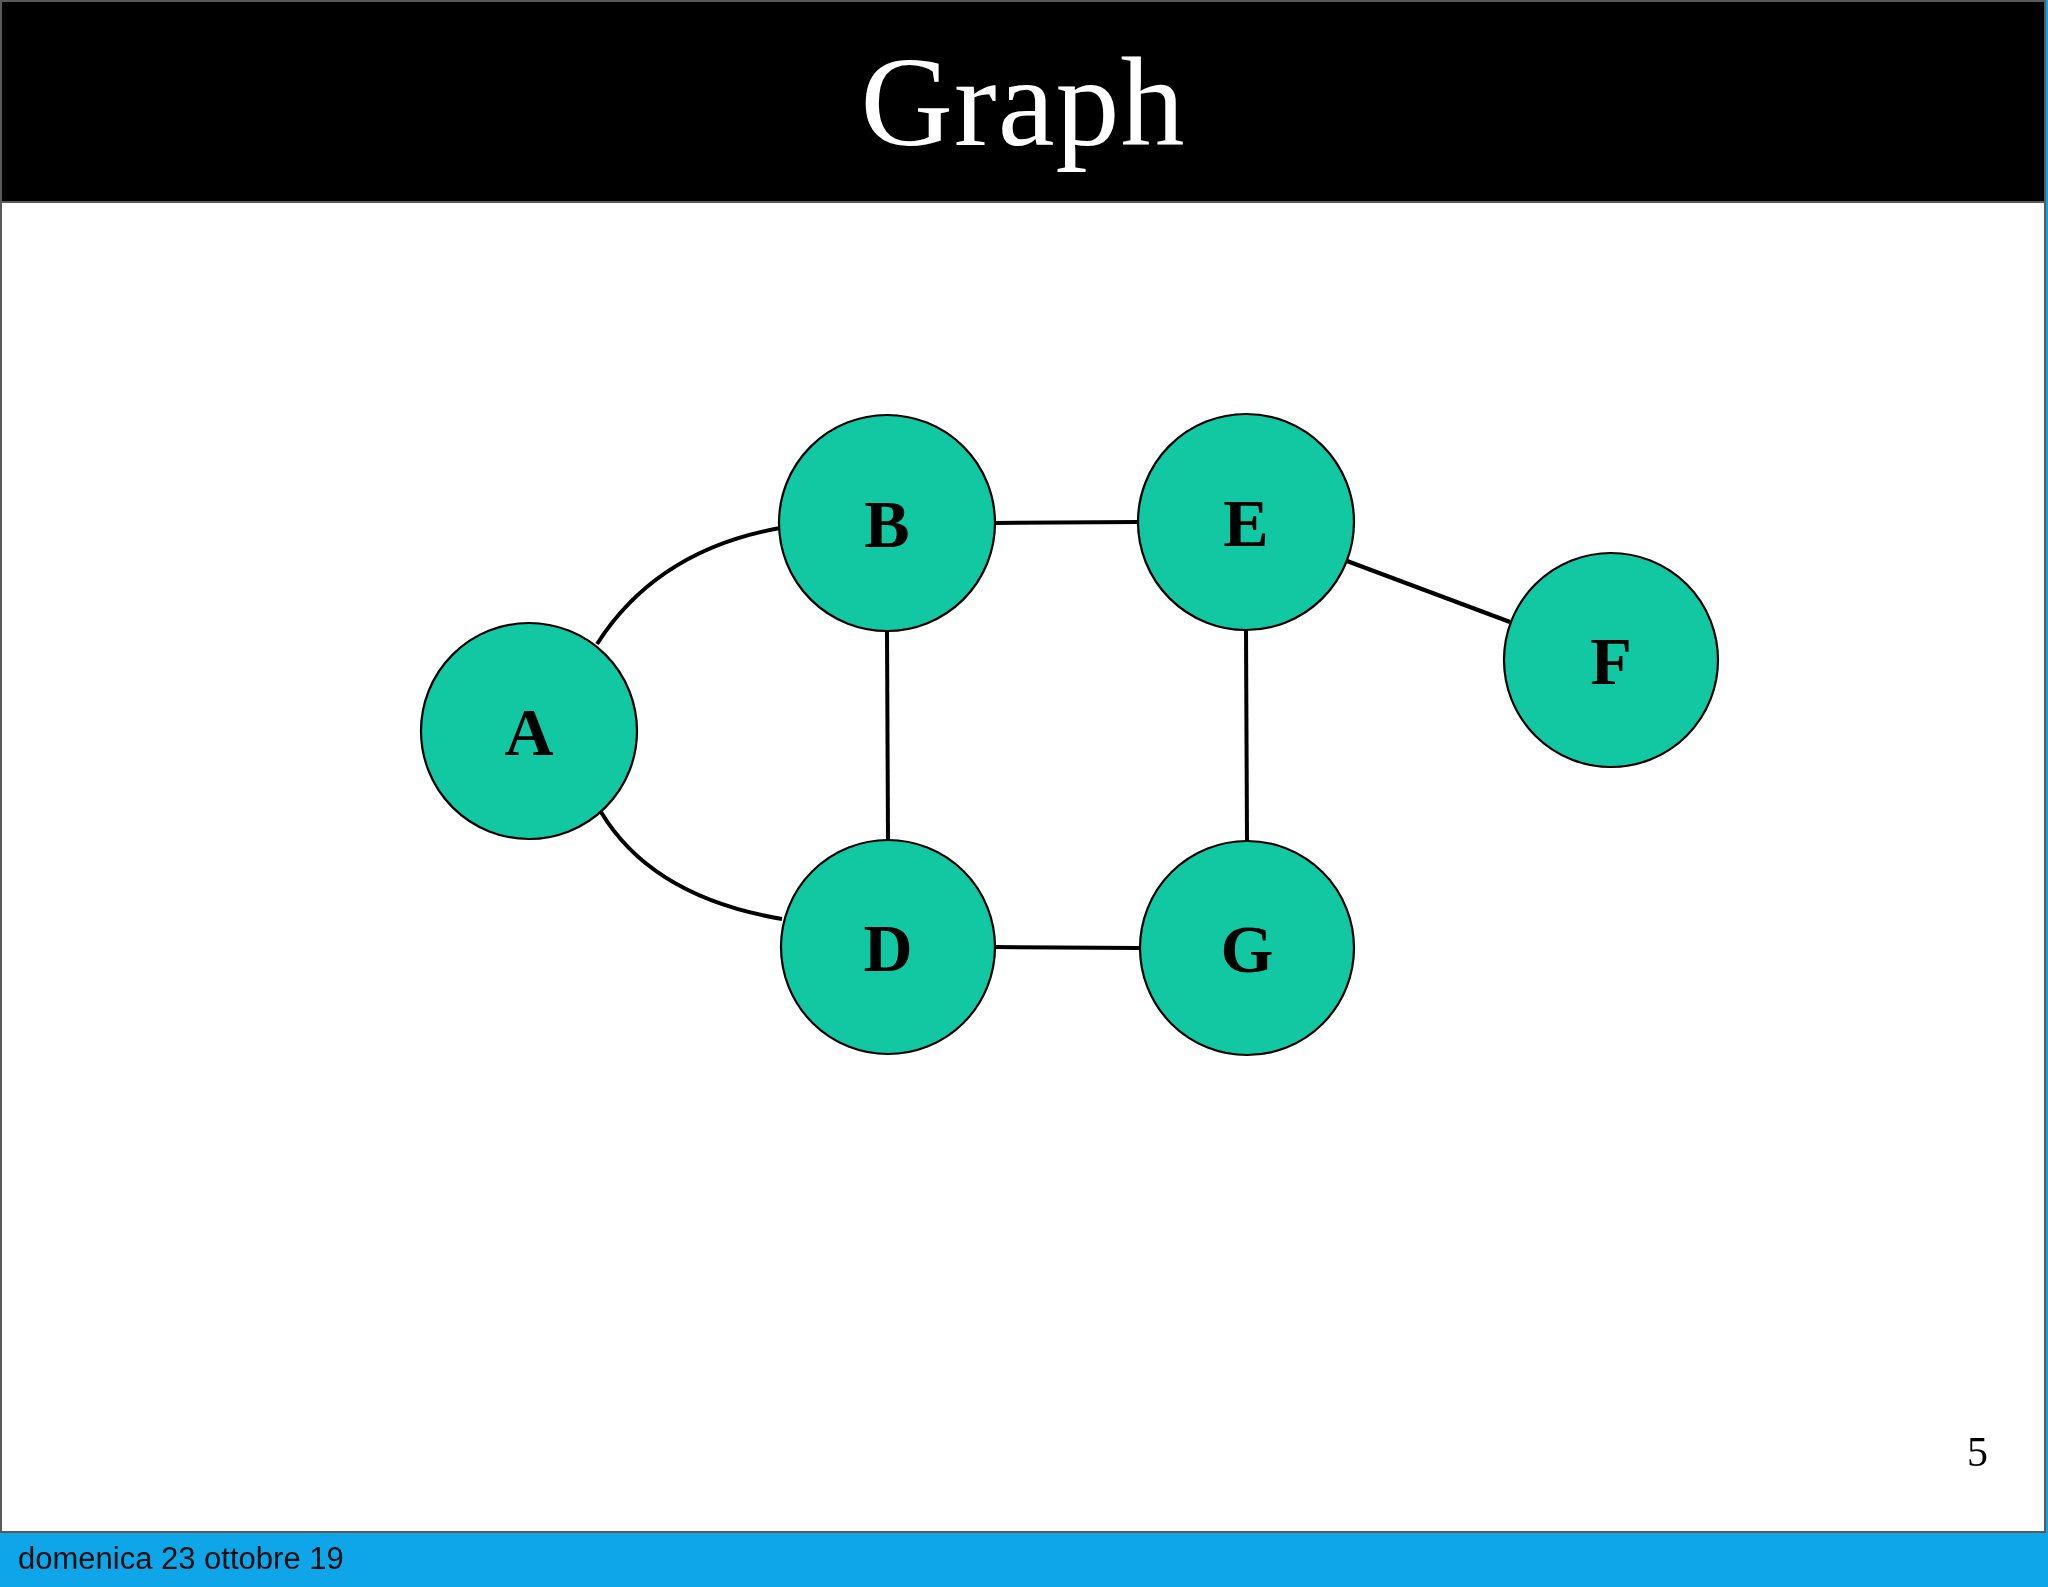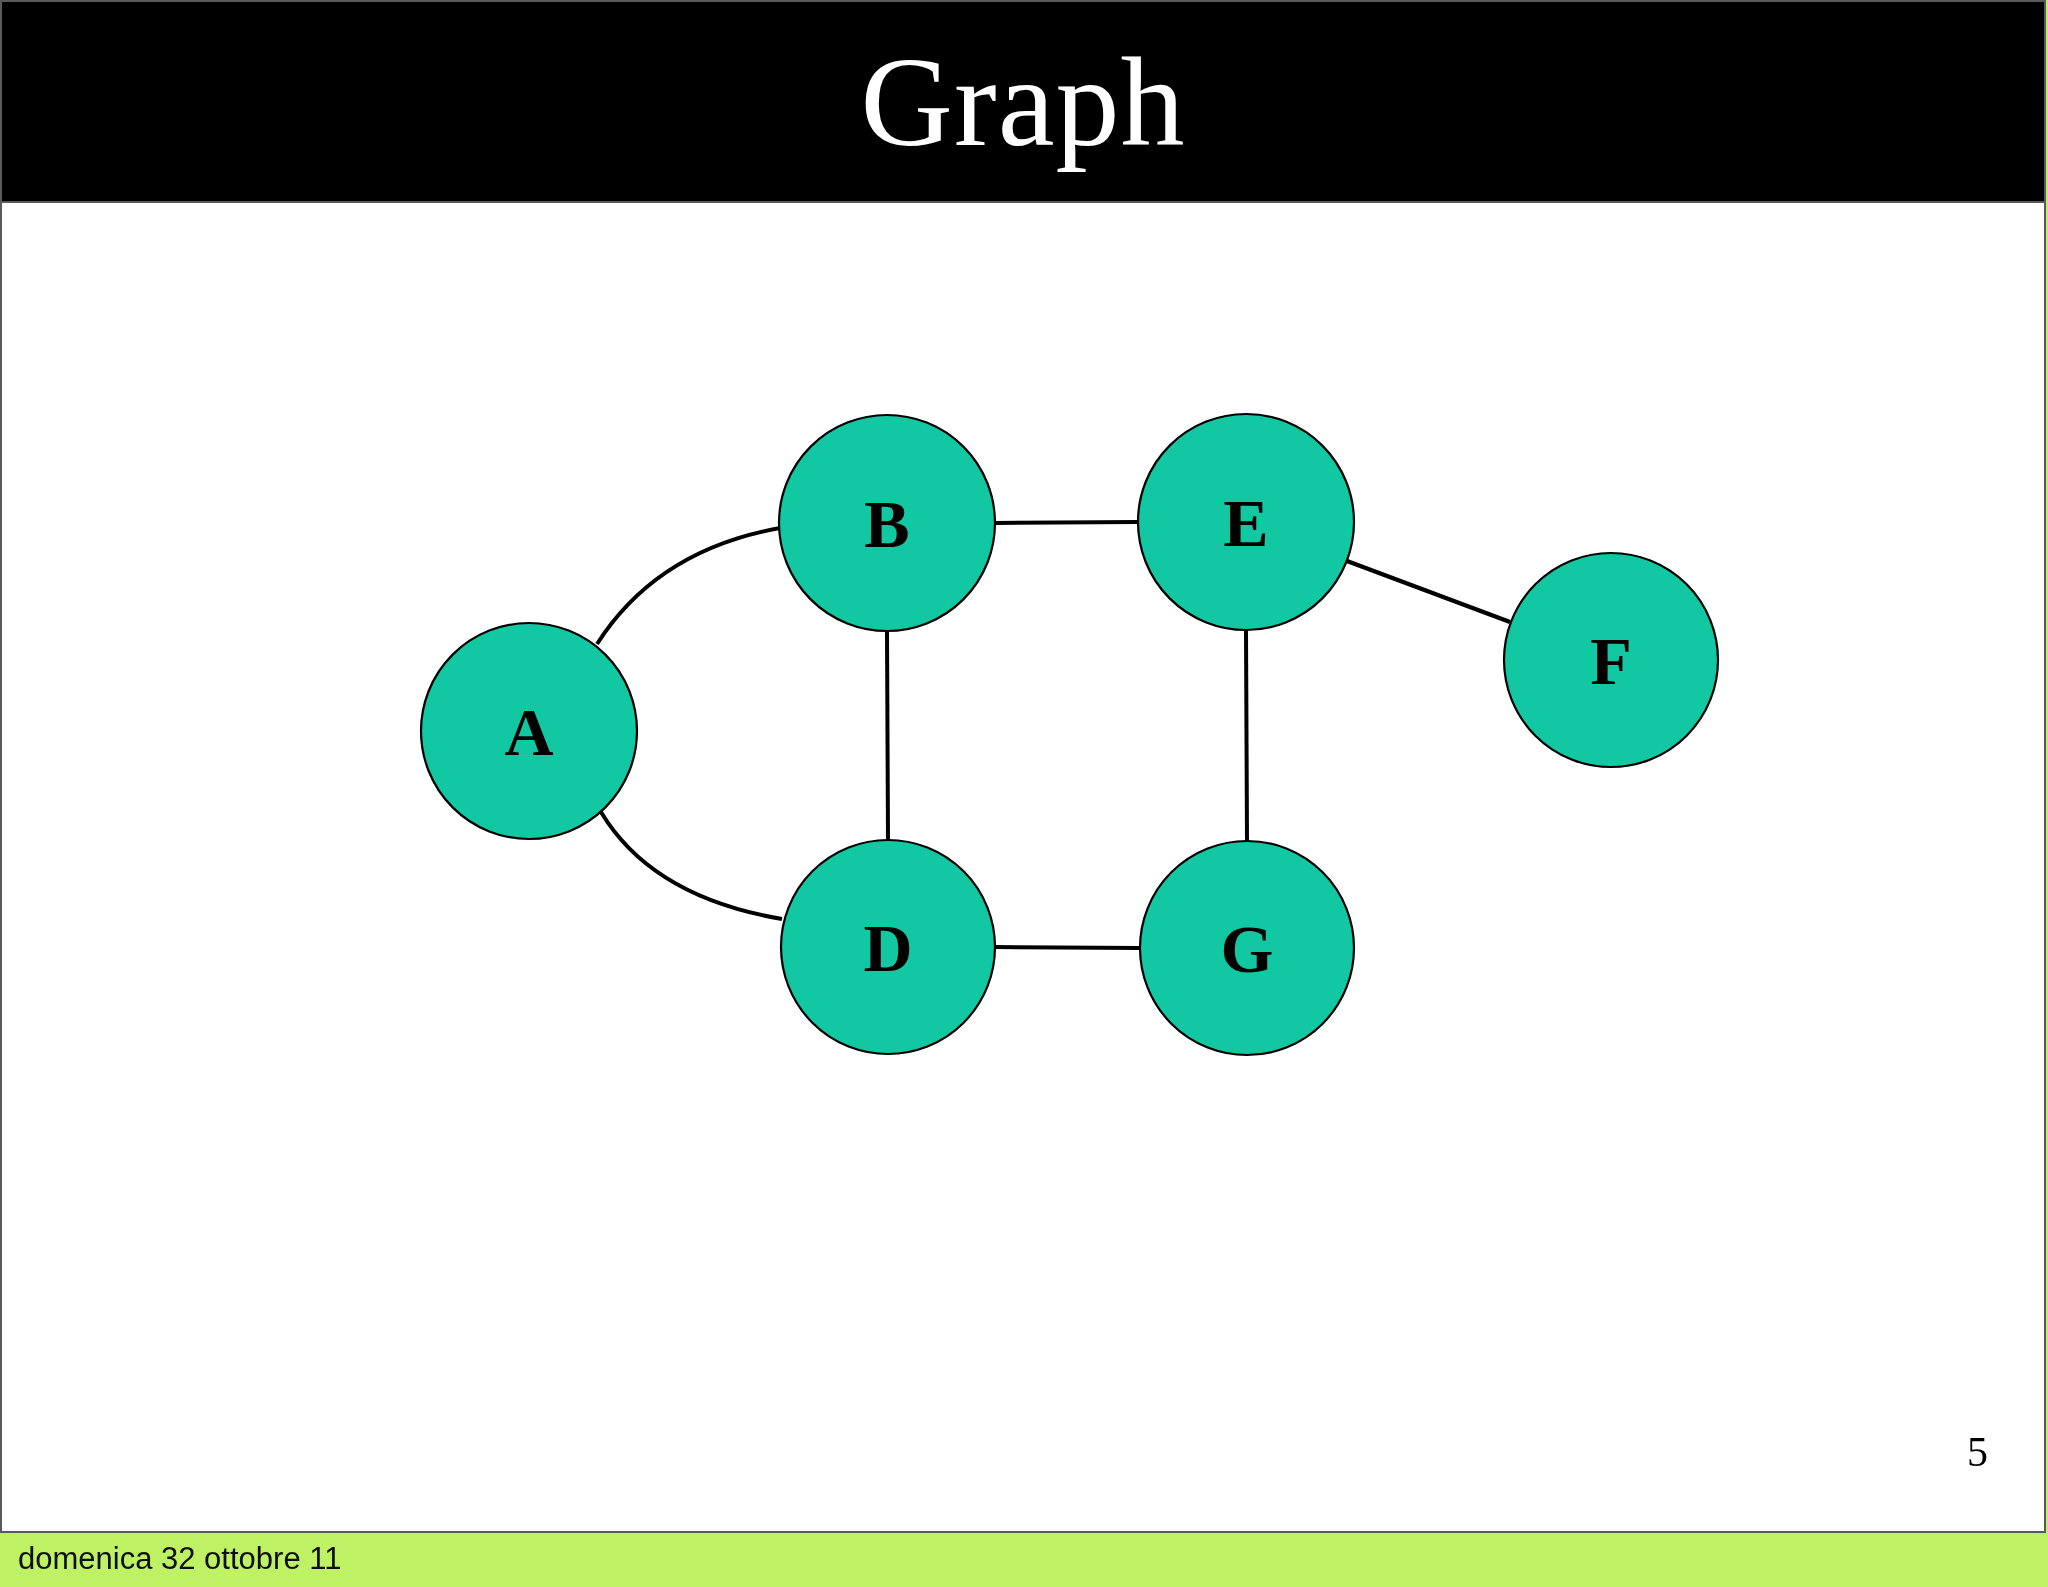--- a/index.html
+++ b/index.html
@@ -4,21 +4,21 @@
 <style>
   html, body {
     margin: 0;
     padding: 0;
     background: #ffffff;
   }
   .stage {
     position: relative;
     width: 2048px;
     height: 1587px;
-    background: #bef264;
+    background: #0ea5e9;
     overflow: hidden;
     font-family: "Liberation Sans", sans-serif;
   }
   .slide {
     position: absolute;
     left: 0;
     top: 0;
     width: 2042px;
     height: 1529px;
     background: #ffffff;
@@ -111,14 +111,14 @@
           <circle cx="886" cy="945" r="107" fill="#12C8A2" stroke="#000000" stroke-width="2.2"></circle>
           <text x="886" y="945" text-anchor="middle" dy="0.36em" class="node-label" fill="#000000">D</text>
         </g>
         <g>
           <circle cx="1245" cy="946" r="107" fill="#12C8A2" stroke="#000000" stroke-width="2.2"></circle>
           <text x="1245" y="946" text-anchor="middle" dy="0.36em" class="node-label" fill="#000000">G</text>
         </g>
       </svg>
     <div class="page-number">5</div>
   </div>
-  <div class="footer-date">domenica 32 ottobre 11</div>
+  <div class="footer-date">domenica 23 ottobre 19</div>
 </div>
 
 </body></html>

